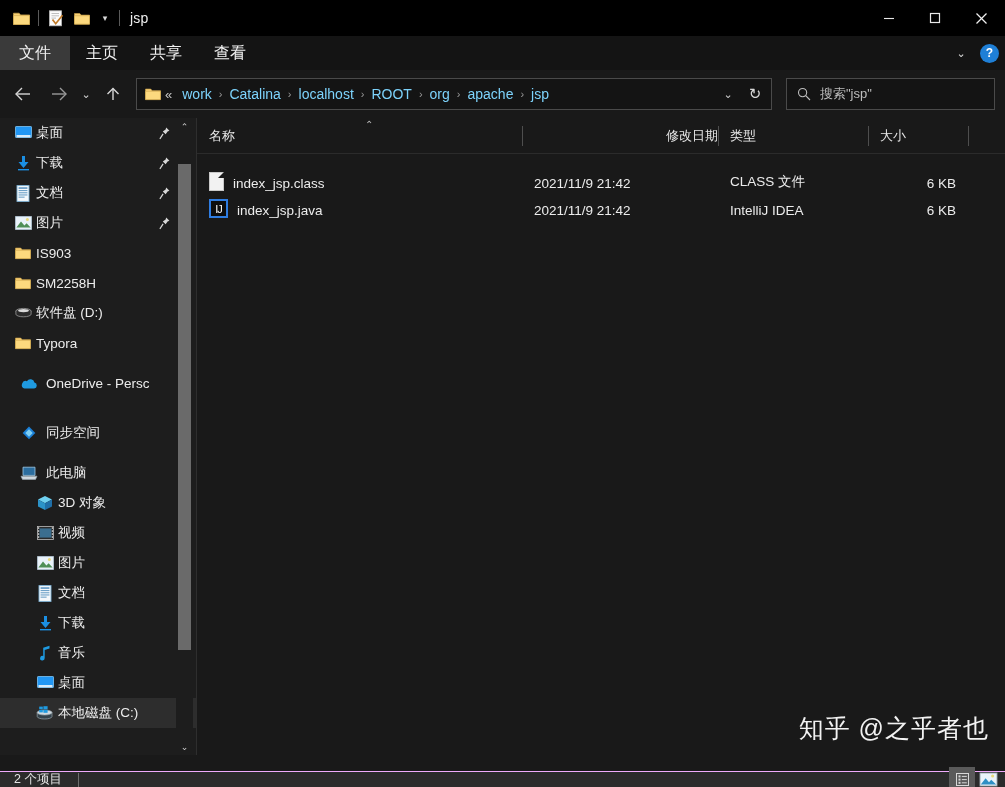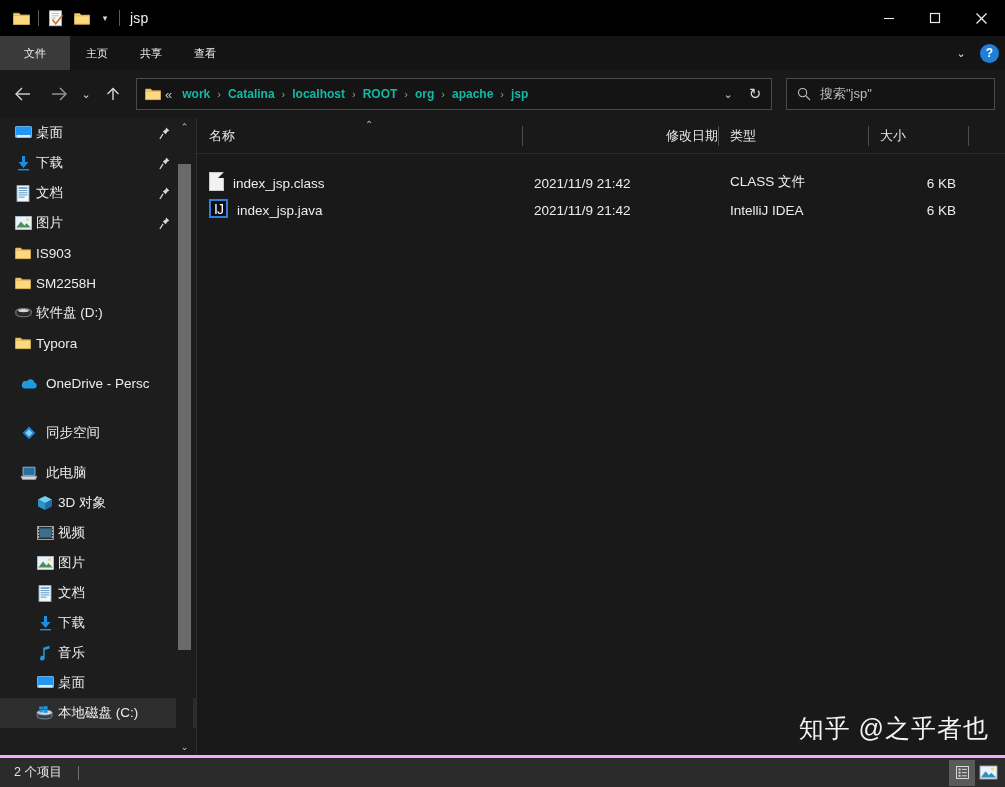--- a/index.html
+++ b/index.html
@@ -37,21 +37,21 @@
   }
   .win-ctrl.close-btn { width: 47px; }
 
   
   .ribbon {
     position: absolute; left: 0; top: 36px; width: 1005px; height: 34px;
     background: #141414; display: flex; align-items: stretch;
   }
   .rtab {
     display: flex; align-items: center; justify-content: center;
-    font-size: 11px; color: #f0f0f0; padding: 0 16px; height: 34px;
+    font-size: 16px; color: #f0f0f0; padding: 0 16px; height: 34px;
   }
   .rtab.file-tab { background: #3a3a3a; min-width: 70px; }
   .ribbon-right { position: absolute; right: 6px; top: 0; height: 34px; display: flex; align-items: center; gap: 10px; }
   .collapse-chev { color: #dcdcdc; font-size: 11px; width: 18px; text-align: center; }
   .help-btn {
     width: 19px; height: 19px; border-radius: 50%;
     background: #1f7fd6; color: #fff; font-size: 12px; font-weight: bold;
     display: flex; align-items: center; justify-content: center;
   }
 
@@ -65,21 +65,21 @@
     color: #d6d6d6; font-size: 17px;
   }
   .nav-btn.small { width: 24px; font-size: 11px; }
   .address-bar {
     position: absolute; left: 136px; top: 78px; width: 636px; height: 32px;
     border: 1px solid #4a4a4a; background: #141414;
     display: flex; align-items: center; padding: 0 2px 0 6px;
   }
   .crumbs { display: flex; align-items: center; flex: 1; overflow: hidden; gap: 0px; }
   .crumb {
-    font-size: 12px; color: #14b8a6; padding: 3px 6px; white-space: nowrap; font-weight: bold;
+    font-size: 14px; color: #7dd3fc; padding: 3px 6px; white-space: nowrap;
   }
   .crumb-sep { color: #9a9a9a; font-size: 11px; padding: 0 1px; }
   .crumb-ellip { color: #c8c8c8; font-size: 13px; padding: 0 4px 0 2px; }
   .addr-chev { width: 26px; text-align: center; color: #d0d0d0; font-size: 11px; }
   .addr-refresh { width: 28px; text-align: center; color: #d8d8d8; font-size: 15px; }
   .searchbox {
     position: absolute; left: 786px; top: 78px; width: 209px; height: 32px;
     border: 1px solid #4a4a4a; background: #141414;
     display: flex; align-items: center; padding-left: 10px; gap: 9px;
   }
@@ -136,27 +136,27 @@
     width: 15px; height: 19px; background: #f2f2f2; position: relative;
     border: 1px solid #c9c9c9;
   }
   .ico-class::after {
     content: ""; position: absolute; right: -1px; top: -1px;
     border-width: 0 0 6px 6px; border-style: solid; border-color: transparent transparent #191919 transparent;
   }
   .ico-ij {
     width: 19px; height: 19px; background: #0d0d0d; border: 2px solid #2f7de1;
     display: flex; align-items: center; justify-content: center;
-    font-size: 14px; color: #ffffff; font-family: "Liberation Sans", sans-serif; letter-spacing: -1px;
+    font-size: 11px; color: #ffffff; font-family: "Liberation Sans", sans-serif; letter-spacing: -1px;
   }
 
   
   .statusbar {
-    position: absolute; left: 0; bottom: 0; width: 1005px; height: 32px;
-    background: #2b2b2b; border-top: 3px solid #f0abfc;
+    position: absolute; left: 0; bottom: 0; width: 1005px; height: 16px;
+    background: #2b2b2b; border-top: 1px solid #f0abfc;
     display: flex; align-items: center;
   }
   .status-text { font-size: 12.5px; color: #e2e2e2; padding-left: 14px; }
   .status-sep { width: 1px; height: 14px; background: #6e6e6e; margin-left: 16px; }
   .view-btns { position: absolute; right: 4px; display: flex; align-items: center; gap: 0; }
   .view-btn { width: 26px; height: 26px; display: flex; align-items: center; justify-content: center; }
   .view-btn.active { background: #5a5a5a; }
 
   
   .watermark {

